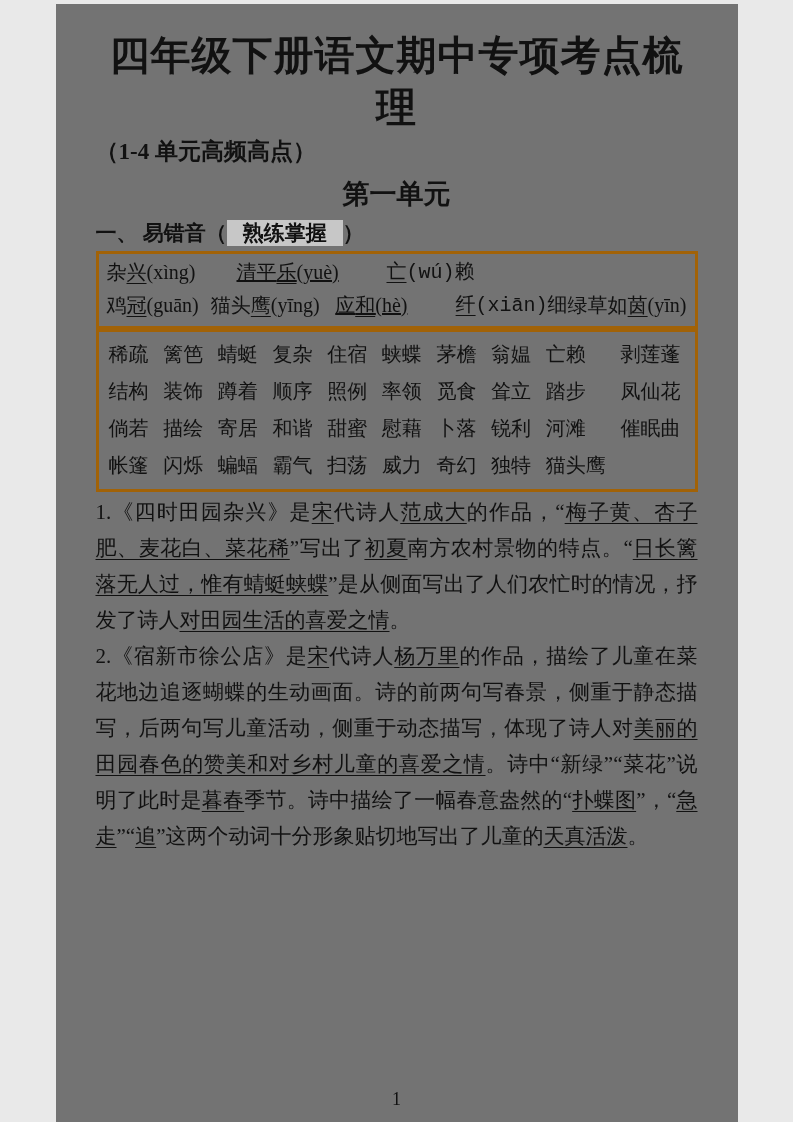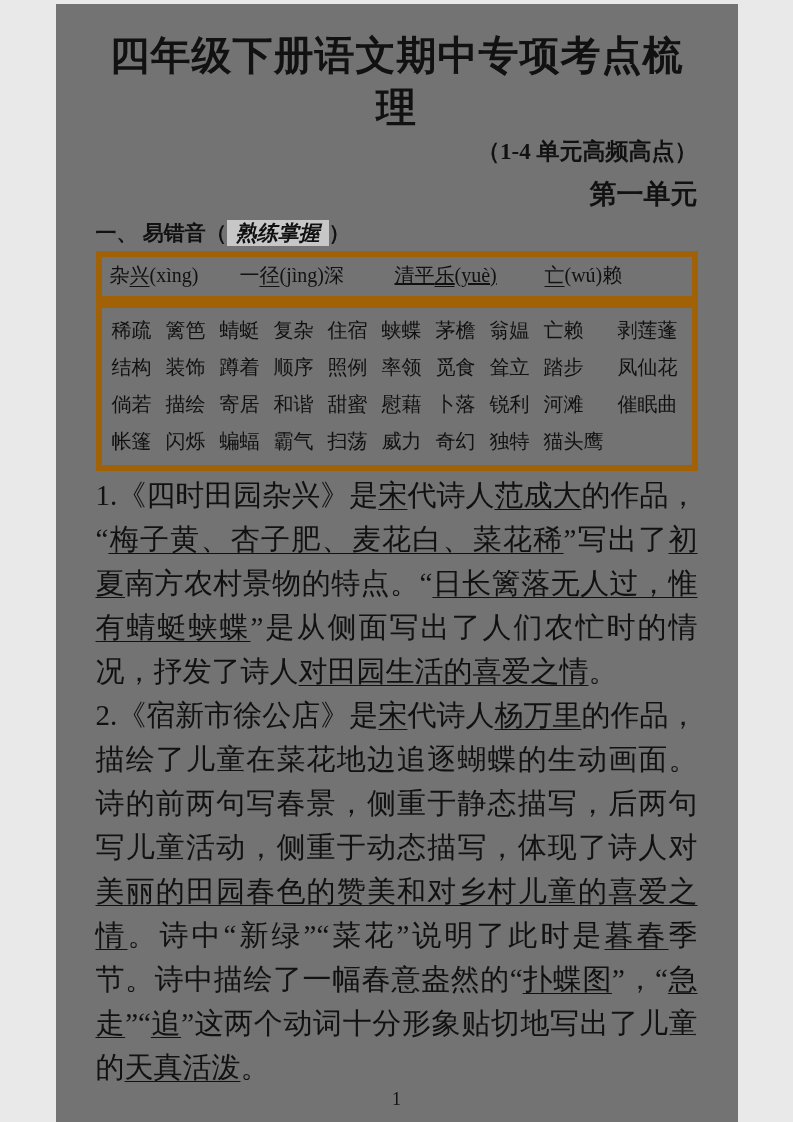--- a/index.html
+++ b/index.html
@@ -15,71 +15,70 @@
     overflow: hidden;
   }
   .doc-title {
     text-align: center;
     font-size: 40px;
     font-weight: bold;
     line-height: 52px;
     letter-spacing: 1px;
   }
   .subtitle {
-    text-align: right;
+    text-align: left;
     font-size: 23px;
     font-weight: bold;
     line-height: 32px;
     margin-top: 2px;
   }
   .unit-heading {
-    text-align: right;
+    text-align: center;
     font-size: 27px;
     font-weight: bold;
     line-height: 36px;
     margin-top: 8px;
   }
   .sec-heading {
     font-size: 21px;
     font-weight: bold;
     line-height: 28px;
     margin-top: 7px;
     margin-bottom: 4px;
   }
   .hl {
     background: #c7c7c7;
-    padding: 1px 9px;
-    font-style: italic;
+    padding: 1px 16px;
   }
   .box {
-    border: 6px solid #a16207;
+    border: 3px solid #a16207;
   }
   .pinyin-box {
     padding: 2px 8px 4px 8px;
     font-size: 20px;
   }
   .pinyin-row { display: flex; line-height: 33px; }
   .pinyin-cell { white-space: nowrap; }
   .pinyin-cell.c0 { width: 130px; }
   .pinyin-cell.c1 { width: 155px; }
   .pinyin-cell.c2 { width: 150px; text-decoration: underline; }
-  .pinyin-cell.c3 { width: 120px; }
+  .pinyin-cell.c3 { width: 120px; font-family: Liberation Mono, monospace; }
   .pinyin-cell.c4 { flex: 1; }
   .word-box {
     padding: 9px 14px 11px 10px;
     font-size: 20px;
     display: grid;
     grid-template-columns: repeat(10, max-content);
     justify-content: space-between;
     row-gap: 11px;
     line-height: 26px;
   }
   .para {
-    font-size: 29px;
-    line-height: 44px;
+    font-size: 21px;
+    line-height: 36px;
     text-align: justify;
   }
   .paras { margin-top: 2px; }
   u, .u {
     text-decoration: underline;
     text-underline-offset: 4px;
     text-decoration-thickness: 1px;
   }
   .page-number {
     position: absolute;
@@ -100,23 +99,29 @@
 
   <div class="subtitle"><span>（</span><span>1-4</span><span> 单元高频高点）</span></div>
 
   <h2 class="unit-heading">第一单元</h2>
 
   <div class="sec-heading"><span>一、 易错音（</span><span class="hl">熟练掌握</span><span>）</span></div>
 
   <div class="box pinyin-box" id="pinyin-box">
       <div class="pinyin-row">
         <span class="pinyin-cell c0">杂<u>兴</u>(xìng)</span>
-        <span class="pinyin-cell c1">一<u>径</u>(jìng)深</span>
         <span class="pinyin-cell c2">清平<u>乐</u>(yuè)</span>
         <span class="pinyin-cell c3"><u>亡</u>(wú)赖</span>
+      </div>
+      <div class="pinyin-row">
+        <span class="pinyin-cell c0">鸡<u>冠</u>(guān)</span>
+        <span class="pinyin-cell c1">猫头<u>鹰</u>(yīng)</span>
+        <span class="pinyin-cell c2">应<u>和</u>(hè)</span>
+        <span class="pinyin-cell c3"><u>纤</u>(xiān)细</span>
+        <span class="pinyin-cell c4">绿草如<u>茵</u>(yīn)</span>
       </div>
     </div>
 
 
   <div class="box word-box" id="word-box">
       <span class="word-item">稀疏</span>
       <span class="word-item">篱笆</span>
       <span class="word-item">蜻蜓</span>
       <span class="word-item">复杂</span>
       <span class="word-item">住宿</span>

